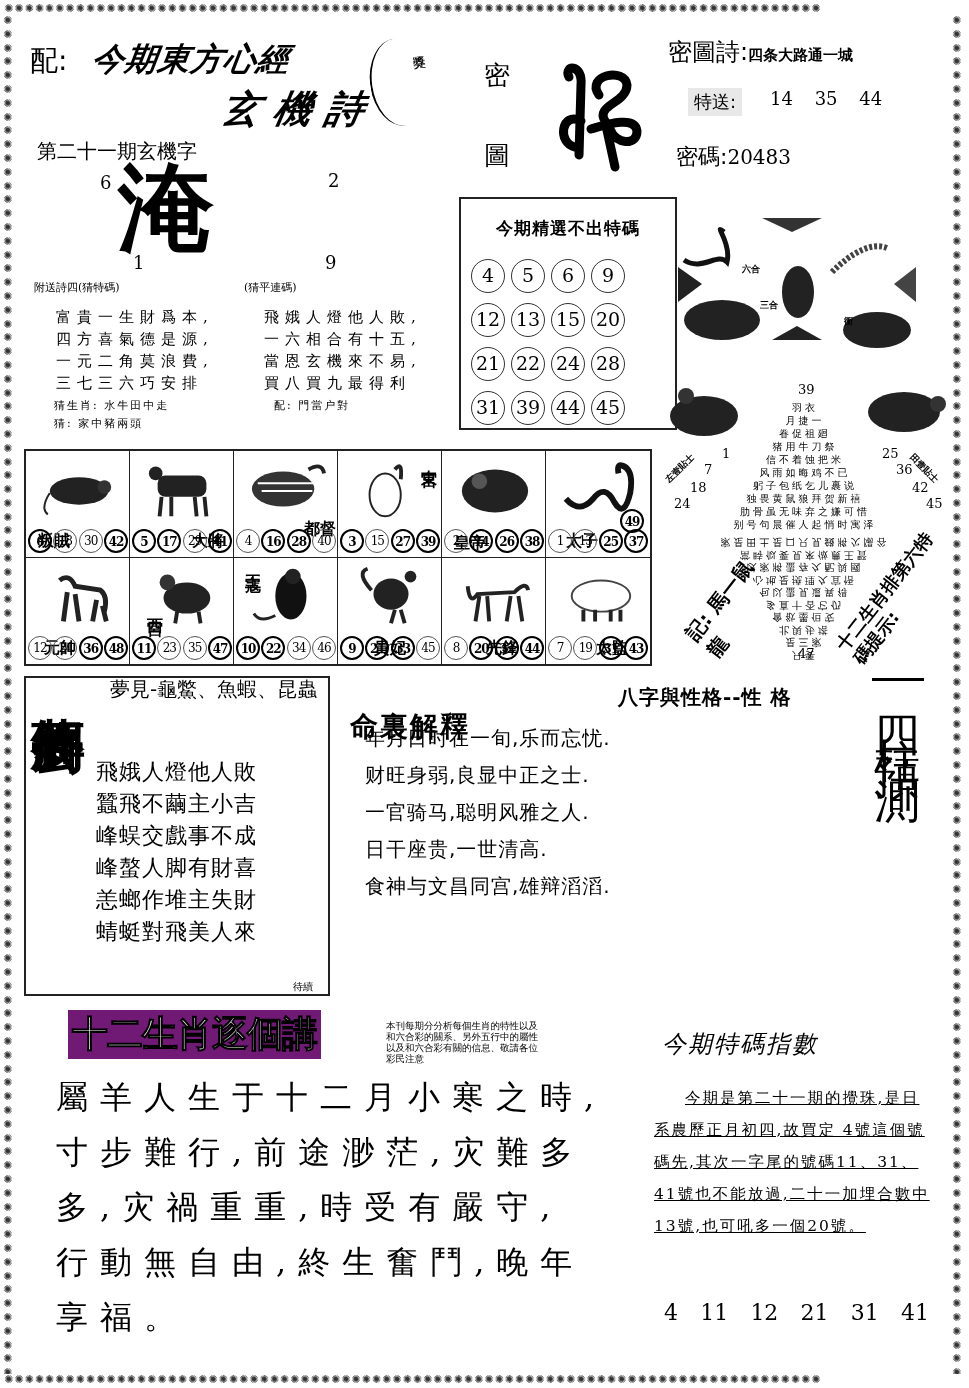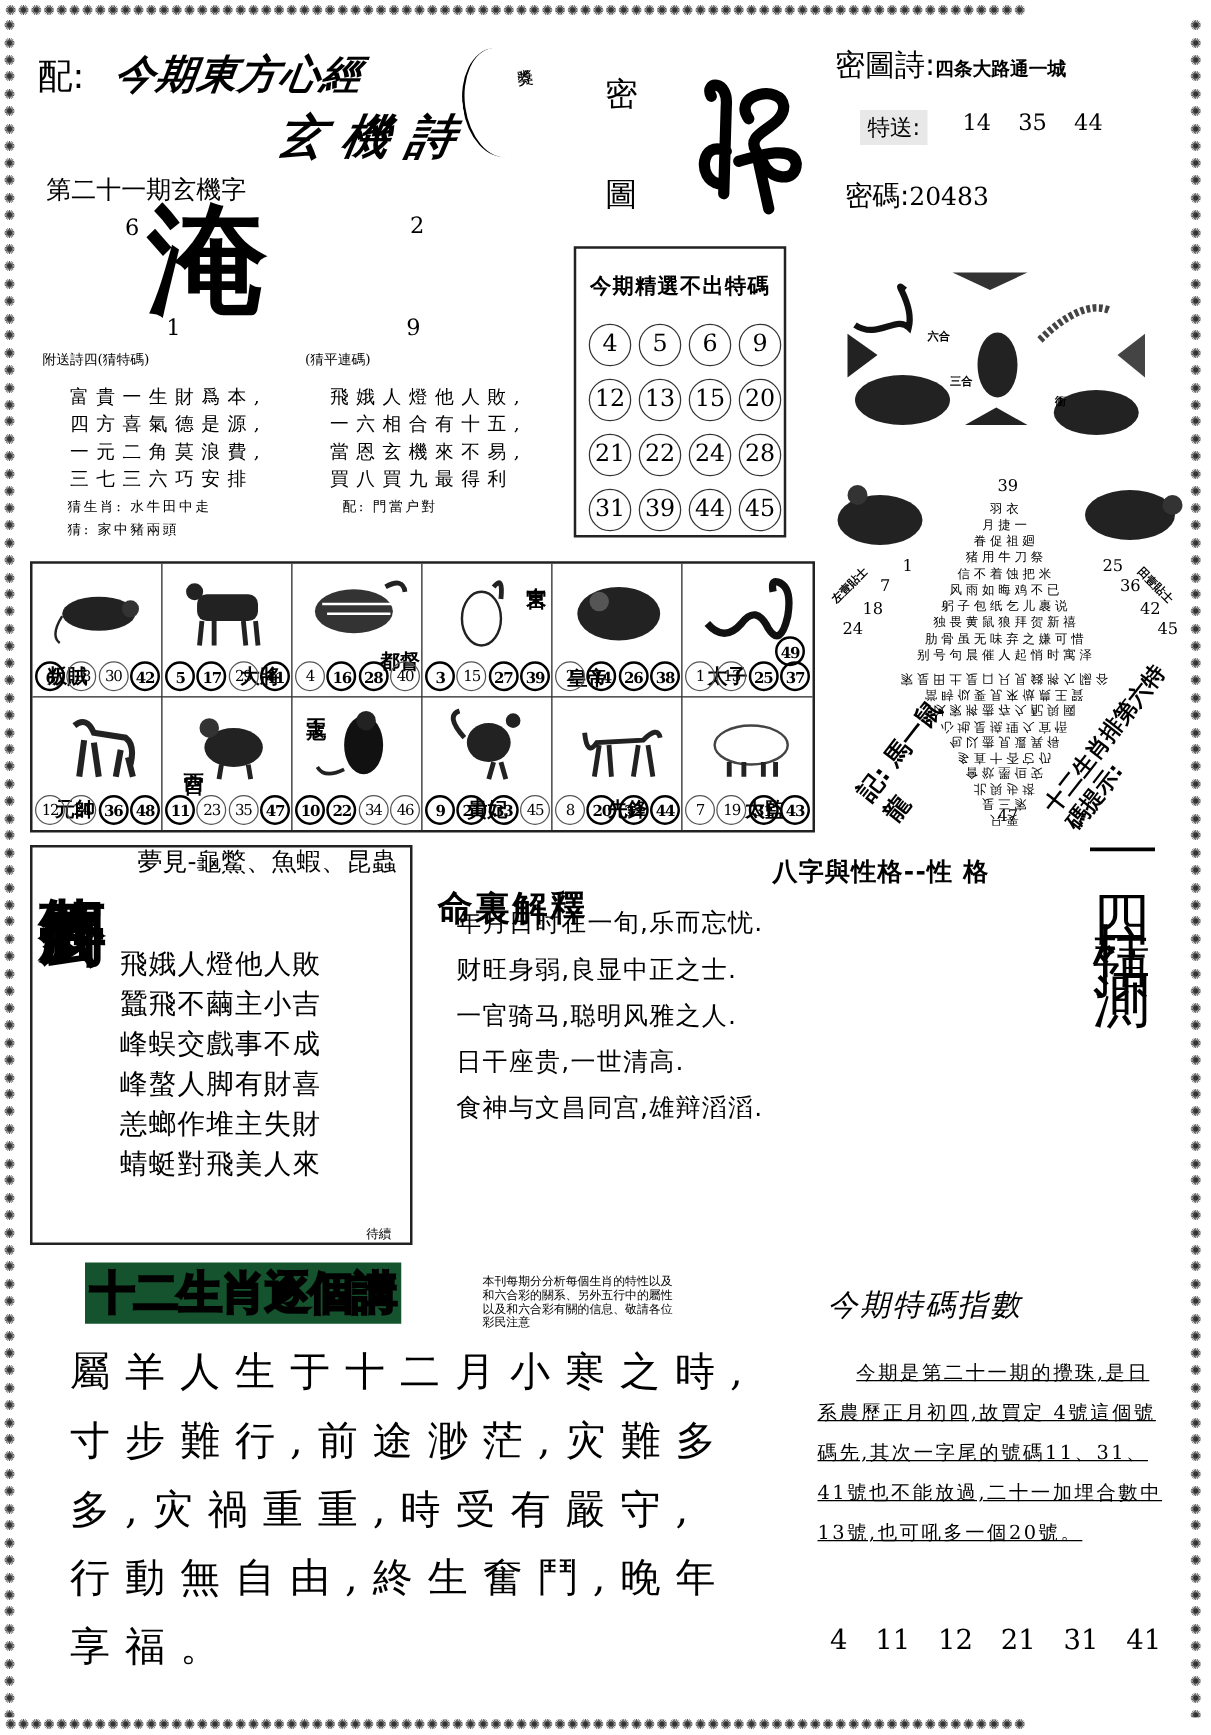--- a/index.html
+++ b/index.html
@@ -34,21 +34,21 @@
     .xj-label { left: 37px; top: 138px; font-size: 20px; font-family: "DejaVu Sans", sans-serif; }
     .big-char { left: 118px; top: 158px; font-size: 96px; font-weight: 900; line-height: 100px; font-family: "DejaVu Sans", sans-serif; }
     .corner-num { font-size: 18px; }
 
     
     .poem-sub { font-size: 11px; }
     .poem-line { font-size: 15px; letter-spacing: 6px; line-height: 22px; }
     .poem-note { font-size: 11px; letter-spacing: 2px; }
 
     
-    .notbox { left: 459px; top: 197px; width: 170px; height: 233px; border: 2px solid #222; }
+    .notbox { left: 459px; top: 197px; width: 218px; height: 233px; border: 2px solid #222; }
     .notbox-title { position:absolute; left: 0; top: 18px; width: 100%; text-align: center; font-size: 17px; font-weight: bold; letter-spacing: 1px; }
     .ball-grid { position:absolute; left: 10px; top: 60px; width: 162px; display: grid; grid-template-columns: repeat(4, 40px); row-gap: 10px; }
     .ball { width: 34px; height: 34px; border: 1.5px solid #333; border-radius: 50%; text-align: center; line-height: 31px; font-size: 19px; }
 
     
     .zodiac-img { left: 672px; top: 212px; width: 250px; height: 150px; }
 
     
     .pyramid { left: 660px; top: 378px; width: 290px; height: 290px; }
     .pyr-line { position:absolute; left: 0; width: 100%; text-align: center; font-size: 10px; letter-spacing: 3px; line-height: 12px; }
@@ -73,21 +73,21 @@
     .zg-line { font-size: 22px; font-family: "DejaVu Sans", sans-serif; letter-spacing: 1px; line-height: 32px; }
     .zg-cont { left: 293px; top: 980px; font-size: 10px; }
 
     
     .ml-title { left: 350px; top: 680px; font-size: 28px; font-weight: 900; font-family: "DejaVu Sans", sans-serif; letter-spacing: 2px; margin-top: 28px; }
     .ml-sub { left: 618px; top: 684px; font-size: 20px; font-weight: bold; font-family: "DejaVu Sans", sans-serif; letter-spacing: 1px; }
     .ml-line { font-size: 20px; font-family: "DejaVu Sans", sans-serif; line-height: 37px; letter-spacing: 1px; }
     .sizhu { left: 872px; top: 678px; width: 52px; height: 300px; writing-mode: vertical-rl; font-size: 46px; font-family: "DejaVu Sans", sans-serif; line-height: 52px; letter-spacing: 20px; border-top: 3px solid #000; }
 
     
-    .sx-title { left: 68px; top: 1010px; font-size: 36px; font-weight: 700; font-family: "DejaVu Sans", sans-serif; color: #fff; -webkit-text-stroke: 2px #000; letter-spacing: -1px; background: #14532d; padding: 0 4px; }
+    .sx-title { left: 68px; top: 1010px; font-size: 36px; font-weight: 400; font-family: "DejaVu Sans", sans-serif; color: #fff; -webkit-text-stroke: 2px #000; letter-spacing: -1px; background: #701a75; padding: 0 4px; }
     .sx-note { left: 386px; top: 1020px; width: 160px; font-size: 9.5px; line-height: 11px; font-family: "DejaVu Sans", sans-serif; }
     .sx-line { font-size: 32px; letter-spacing: 12px; line-height: 55px; }
 
     .tm-title { left: 662px; top: 1028px; font-size: 24px; letter-spacing: 2px; font-style: italic; }
     .tm-para { left: 654px; top: 1082px; width: 280px; font-size: 15.5px; line-height: 32px; letter-spacing: 2px; text-indent: 2em; text-decoration: underline; }
     .tm-nums { left: 664px; top: 1300px; width: 265px; display:flex; justify-content: space-between; font-size: 22px; }
   </style>
 </head>
 <body>
 

